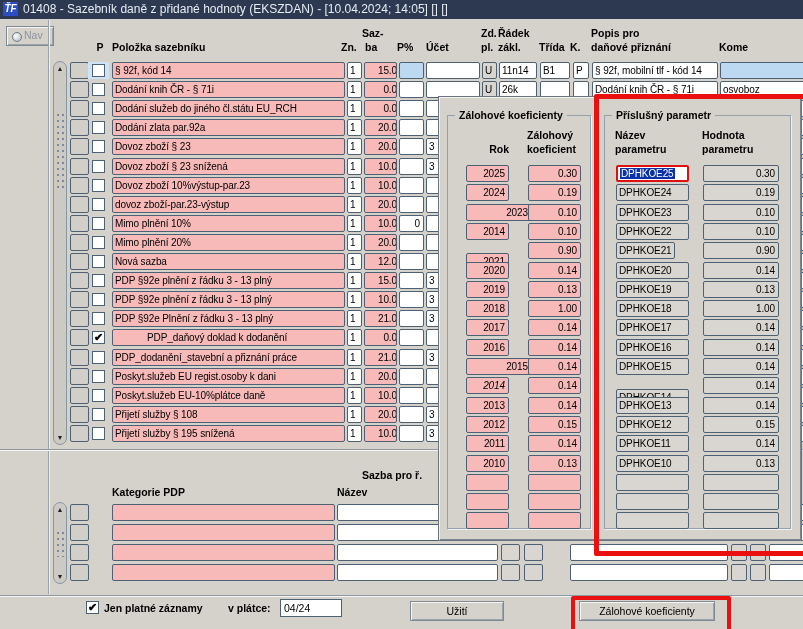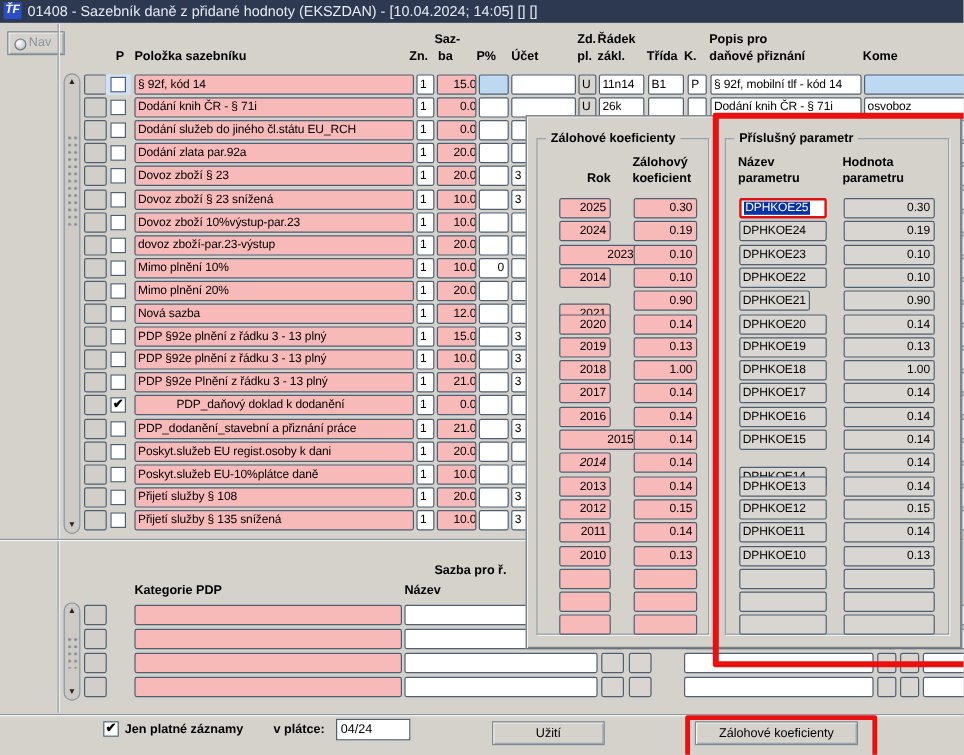--- a/index.html
+++ b/index.html
@@ -425,21 +425,21 @@
     <div class="f gray" style="left: 482px; top: 406px; width: 15px;"></div>
     <div class="f" style="left: 499px; top: 406px; width: 38px;"></div>
     <div class="f" style="left: 540px; top: 406px; width: 30px;"></div>
     <div class="f" style="left: 573px; top: 406px; width: 16px;"></div>
     <div class="f" style="left: 592px; top: 406px; width: 126px;"></div>
     <div class="f" style="left: 720px; top: 406px; width: 100px;"></div>
     <div class="f selcell" style="left: 70px; top: 425px; width: 19px;"></div>
     <div class="abs" style="left: 88px; top: 425px; width: 21px; height: 17px; background: transparent;">
       <div class="cb" style="left: 4px; top: 2px;"></div>
     </div>
-    <div class="f pink" style="left: 112px; top: 425px; width: 233px;">Přijetí služby § 135 snížená</div>
+    <div class="f pink" style="left: 112px; top: 425px; width: 233px;">Přijetí služby § 195 snížená</div>
     <div class="f" style="left: 347px; top: 425px; width: 15px;">1</div>
     <div class="f pink" style="left: 364px; top: 425px; width: 33px;">
       <span class="clipnum">10.0</span>
     </div>
     <div class="f right" style="left: 399px; top: 425px; width: 25px;"></div>
     <div class="f" style="left: 426px; top: 425px; width: 54px;">3</div>
     <div class="f gray" style="left: 482px; top: 425px; width: 15px;"></div>
     <div class="f" style="left: 499px; top: 425px; width: 38px;"></div>
     <div class="f" style="left: 540px; top: 425px; width: 30px;"></div>
     <div class="f" style="left: 573px; top: 425px; width: 16px;"></div>

